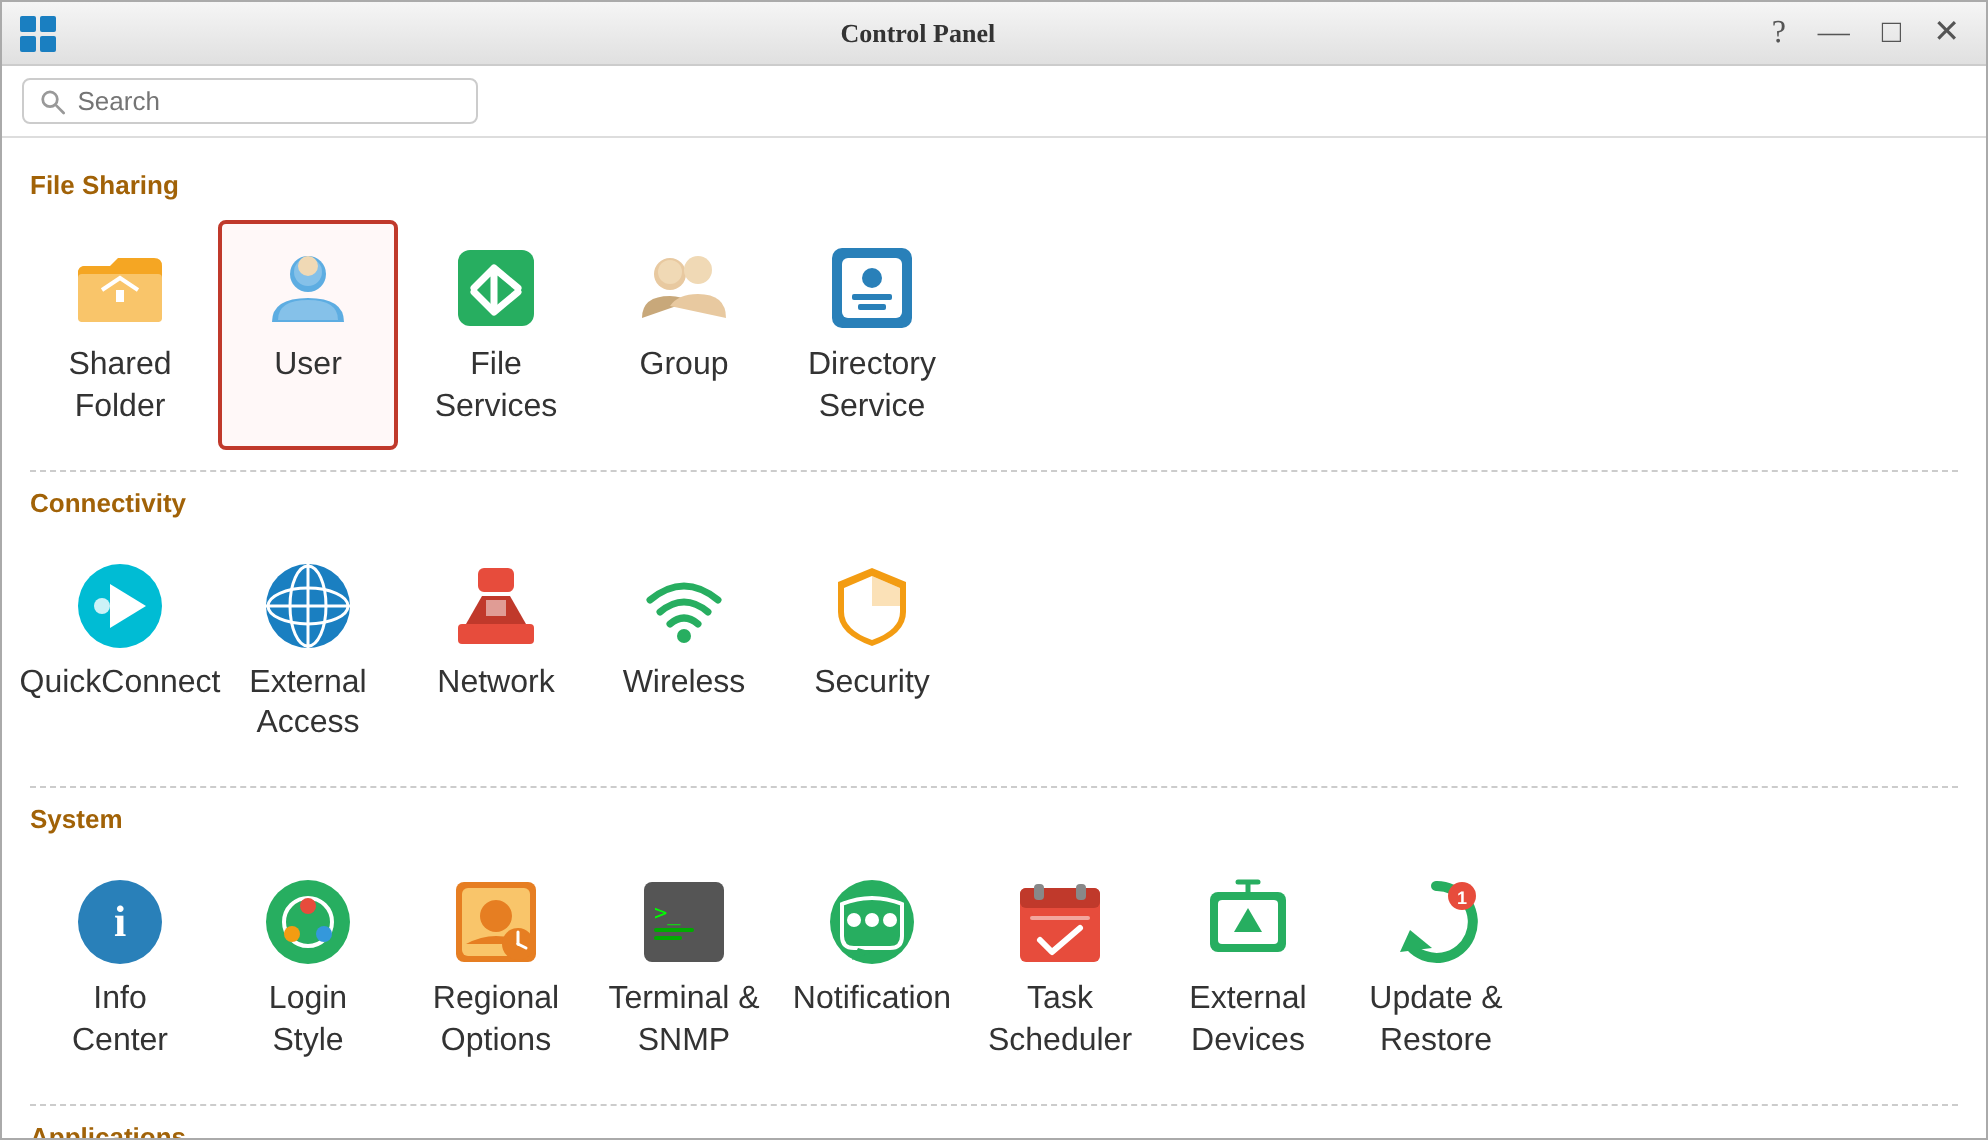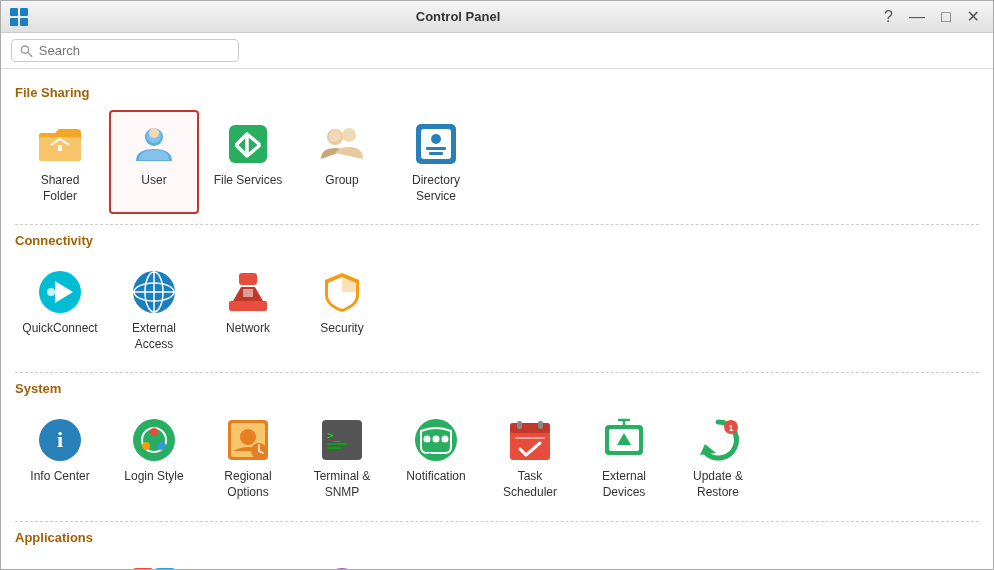--- a/index.html
+++ b/index.html
@@ -23,20 +23,21 @@
       box-shadow: 2px 2px 10px rgba(0,0,0,0.3);
     }
     .titlebar {
       background: linear-gradient(to bottom, #f5f5f5, #e0e0e0);
       height: 32px;
       display: flex;
       align-items: center;
       padding: 0 8px;
       border-bottom: 1px solid #ccc;
       flex-shrink: 0;
+      font-family: Liberation Serif, serif;
     }
     .titlebar-icon {
       width: 20px;
       height: 20px;
       margin-right: 8px;
       display: flex;
       align-items: center;
       justify-content: center;
     }
     .titlebar-title {
@@ -111,21 +112,21 @@
       padding: 8px 4px;
       border-radius: 4px;
       cursor: pointer;
       border: 2px solid transparent;
     }
     .icon-item.selected {
       border: 2px solid #c0392b;
       background: #fff8f8;
     }
     .icon-label {
-      font-size: 12px;
+      font-size: 16px;
       color: #333;
       text-align: center;
       margin-top: 5px;
       line-height: 1.3;
     }
     .icon-img {
       width: 48px;
       height: 48px;
       display: flex;
       align-items: center;
@@ -271,20 +272,31 @@
           <svg width="46" height="46" viewBox="0 0 46 46">
             <rect x="14" y="4" width="18" height="12" rx="3" fill="#e74c3c"></rect>
             <polygon points="8,32 38,32 30,18 16,18" fill="#c0392b"></polygon>
             <rect x="4" y="32" width="38" height="10" rx="2" fill="#e74c3c"></rect>
             <rect x="18" y="20" width="10" height="8" fill="#fff" opacity="0.5"></rect>
           </svg>
         </div>
         <span class="icon-label">Network</span>
       </div>
 
+      <div class="icon-item">
+        <div class="icon-img">
+          <svg width="46" height="46" viewBox="0 0 46 46">
+            <path d="M6 20 Q23 6 40 20" fill="none" stroke="#27ae60" stroke-width="3.5" stroke-linecap="round"></path>
+            <path d="M11 26 Q23 16 35 26" fill="none" stroke="#27ae60" stroke-width="3.5" stroke-linecap="round"></path>
+            <path d="M16 32 Q23 26 30 32" fill="none" stroke="#27ae60" stroke-width="3.5" stroke-linecap="round"></path>
+            <circle cx="23" cy="38" r="3.5" fill="#27ae60"></circle>
+          </svg>
+        </div>
+        <span class="icon-label">Wireless</span>
+      </div>
 
       <div class="icon-item">
         <div class="icon-img">
           <svg width="46" height="46" viewBox="0 0 46 46">
             <path d="M23 4 L40 11 L40 26 Q40 37 23 43 Q6 37 6 26 L6 11 Z" fill="#f39c12"></path>
             <path d="M23 8 L37 14 L37 26 Q37 35 23 40 Q9 35 9 26 L9 14 Z" fill="#fff"></path>
             <path d="M23 8 L37 14 L37 23 L23 23 Z" fill="#f39c12" opacity="0.3"></path>
           </svg>
         </div>
         <span class="icon-label">Security</span>

